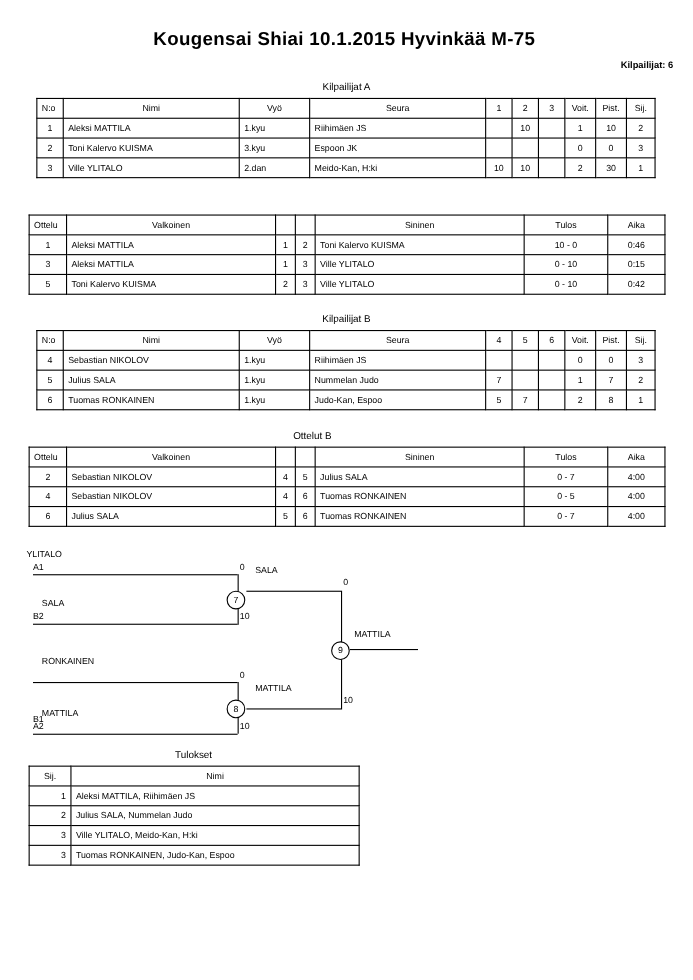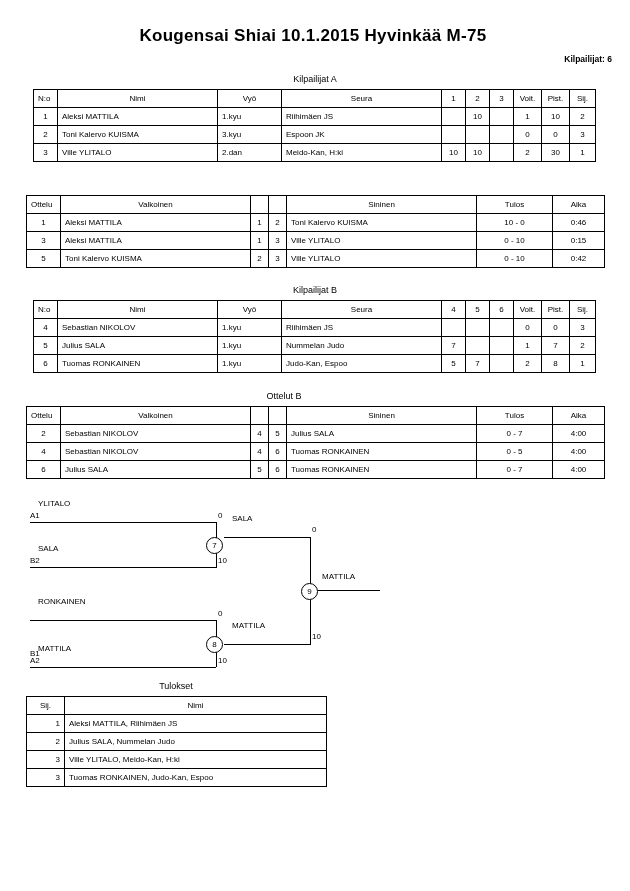--- a/index.html
+++ b/index.html
@@ -339,21 +339,21 @@
       <td class="c">6</td>
       <td class="l">Tuomas RONKAINEN</td>
       <td class="c">0 - 7</td>
       <td class="c">4:00</td>
     </tr>
   </tbody>
     </table>
 
   <div class="bracket">
 
-    <span class="blabel" style="left:38px; top:7px;">YLITALO</span>
+    <span class="blabel" style="left:24px; top:7px;">YLITALO</span>
     <span class="blabel" style="left:30px; top:19px;">A1</span>
     <div class="bline bh" style="left:30px; top:30px; width:186px;"></div>
     <span class="bnum" style="left:218px; top:19px;">0</span>
 
     <span class="blabel" style="left:38px; top:52px;">SALA</span>
     <span class="blabel" style="left:30px; top:64px;">B2</span>
     <div class="bline bh" style="left:30px; top:75px; width:186px;"></div>
     <span class="bnum" style="left:218px; top:64px;">10</span>
 
     <div class="bline bv" style="left:216px; top:30px; height:46px;"></div>

